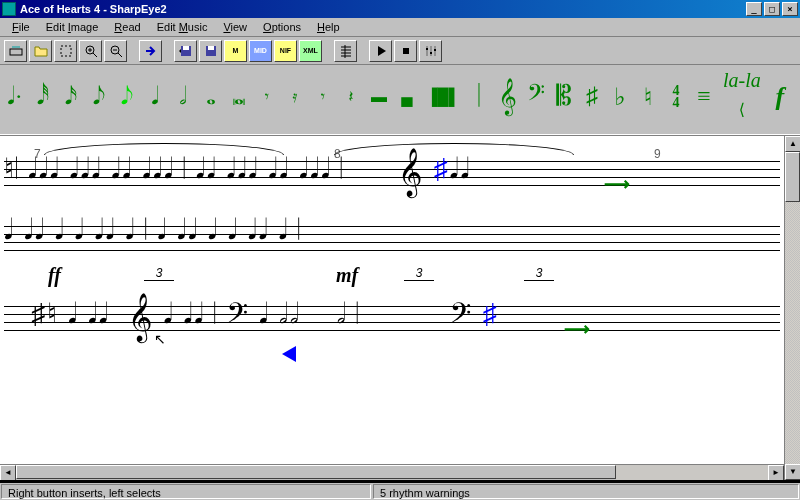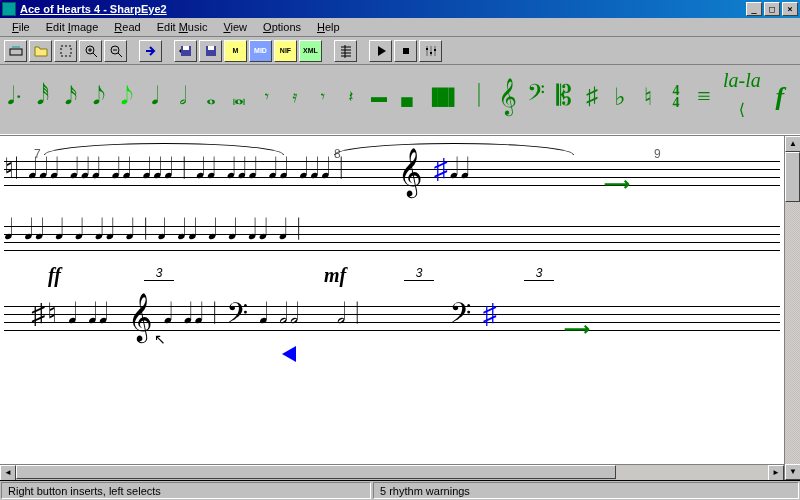--- a/index.html
+++ b/index.html
@@ -11,21 +11,21 @@
     overflow: hidden;
     display: flex; flex-direction: column;
   }
   
   .titlebar {
     background: linear-gradient(to right, #000080, #1084d0);
     color: #fff; height: 18px; display: flex; align-items: center;
     padding: 0 2px; font-weight: bold; font-size: 11px;
   }
   .titlebar .appicon { width: 14px; height: 14px; background: #00a0a0; margin-right: 4px; border: 1px solid #006060; }
-  .titlebar .title { flex: 1; text-decoration: underline; }
+  .titlebar .title { flex: 1; }
   .titlebar .winbtn {
     width: 16px; height: 14px; background: #c0c0c0;
     border: 1px solid; border-color: #fff #404040 #404040 #fff;
     margin-left: 2px; font-size: 9px; text-align: center; line-height: 12px;
     color: #000; font-family: monospace;
   }
   
   .menubar {
     background: #c0c0c0; height: 19px; display: flex; align-items: center;
     padding: 0 4px; border-bottom: 1px solid #808080;
@@ -118,21 +118,21 @@
     position: absolute; color: #008000; font-size: 18px; font-weight: bold;
   }
   .cursor-tri {
     position: absolute; width: 0; height: 0;
     border-top: 8px solid transparent; border-bottom: 8px solid transparent;
     border-right: 14px solid #0000ff;
   }
   
   .statusbar {
     height: 20px; background: #c0c0c0; display: flex;
-    border-top: 1px solid #000000;
+    border-top: 3px solid #000000;
   }
   .statusbar .panel {
     border: 1px solid; border-color: #808080 #fff #fff #808080;
     padding: 2px 6px; margin: 1px; font-size: 11px;
   }
   .statusbar .panel:first-child { width: 370px; }
   .statusbar .panel:last-child { flex: 1; }
 </style>
 </head>
 <body>
@@ -291,21 +291,21 @@
         <span class="arrow-right" style="left:600px;top:12px">⟶</span>
         <div style="position:absolute;left:40px;top:-18px;width:240px;height:12px;border:1px solid #000;border-bottom:none;border-radius:50% 50% 0 0/100% 100% 0 0"></div>
         <div style="position:absolute;left:330px;top:-18px;width:240px;height:12px;border:1px solid #000;border-bottom:none;border-radius:50% 50% 0 0/100% 100% 0 0"></div>
       </div>
       <div class="staff" style="margin-top:25px">
         <div class="staff-lines"></div>
         <div class="notes">
           𝅘𝅥 𝅘𝅥𝅘𝅥 𝅘𝅥 𝅘𝅥 𝅘𝅥𝅘𝅥 𝅘𝅥 𝄀 𝅘𝅥 𝅘𝅥𝅘𝅥 𝅘𝅥 𝅘𝅥 𝅘𝅥𝅘𝅥 𝅘𝅥 𝄀
         </div>
         <span class="dynamic" style="left:44px;top:38px">ff</span>
-        <span class="dynamic" style="left:320px;top:38px">mf</span>
+        <span class="dynamic" style="left:332px;top:38px">mf</span>
         <span class="tuplet" style="left:140px;top:40px">3</span>
         <span class="tuplet" style="left:400px;top:40px">3</span>
         <span class="tuplet" style="left:520px;top:40px">3</span>
       </div>
     </div>
 
     <div class="staff-system" style="margin-top:40px">
       <div class="staff">
         <div class="staff-lines"></div>
         <div class="notes">

